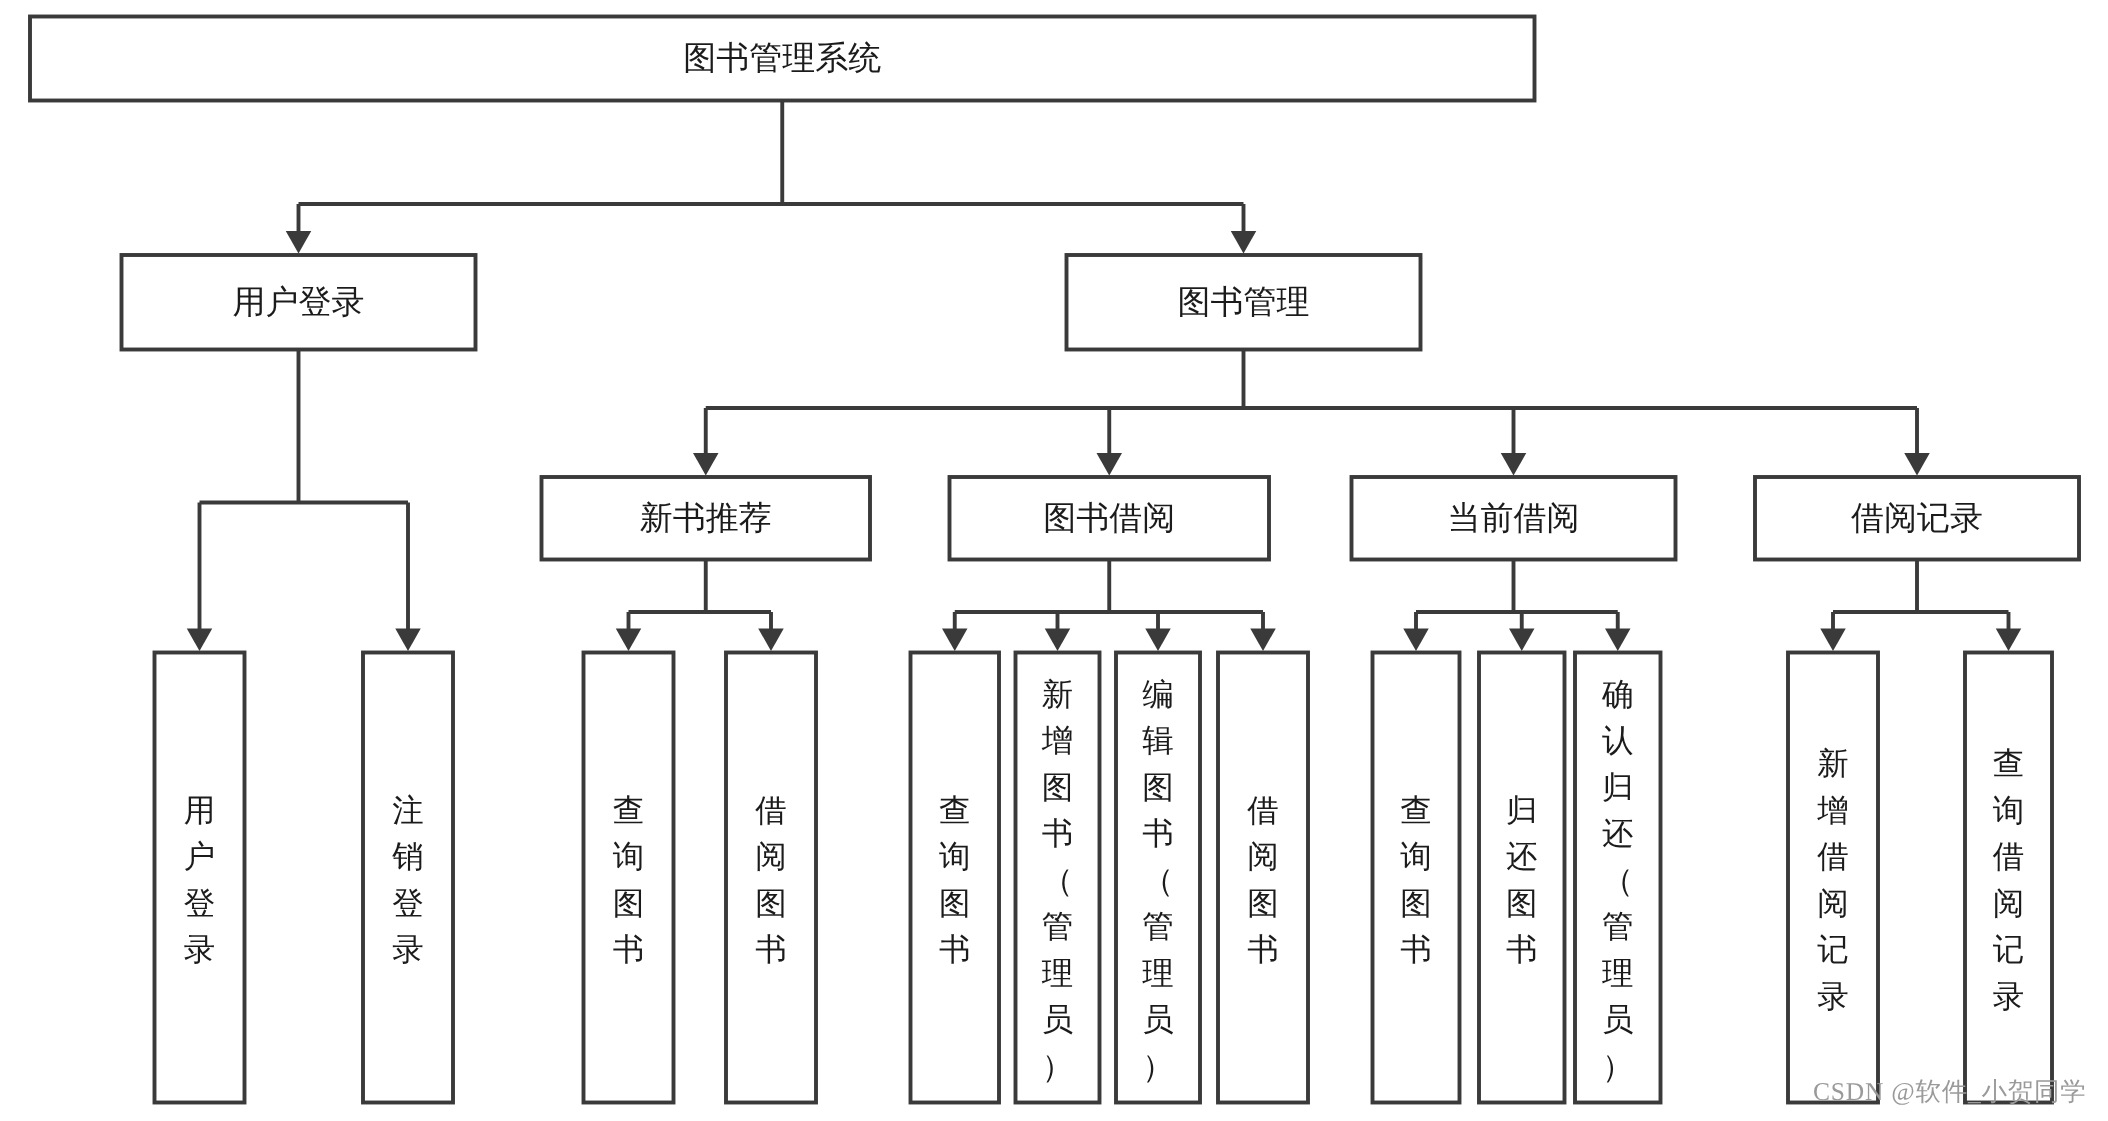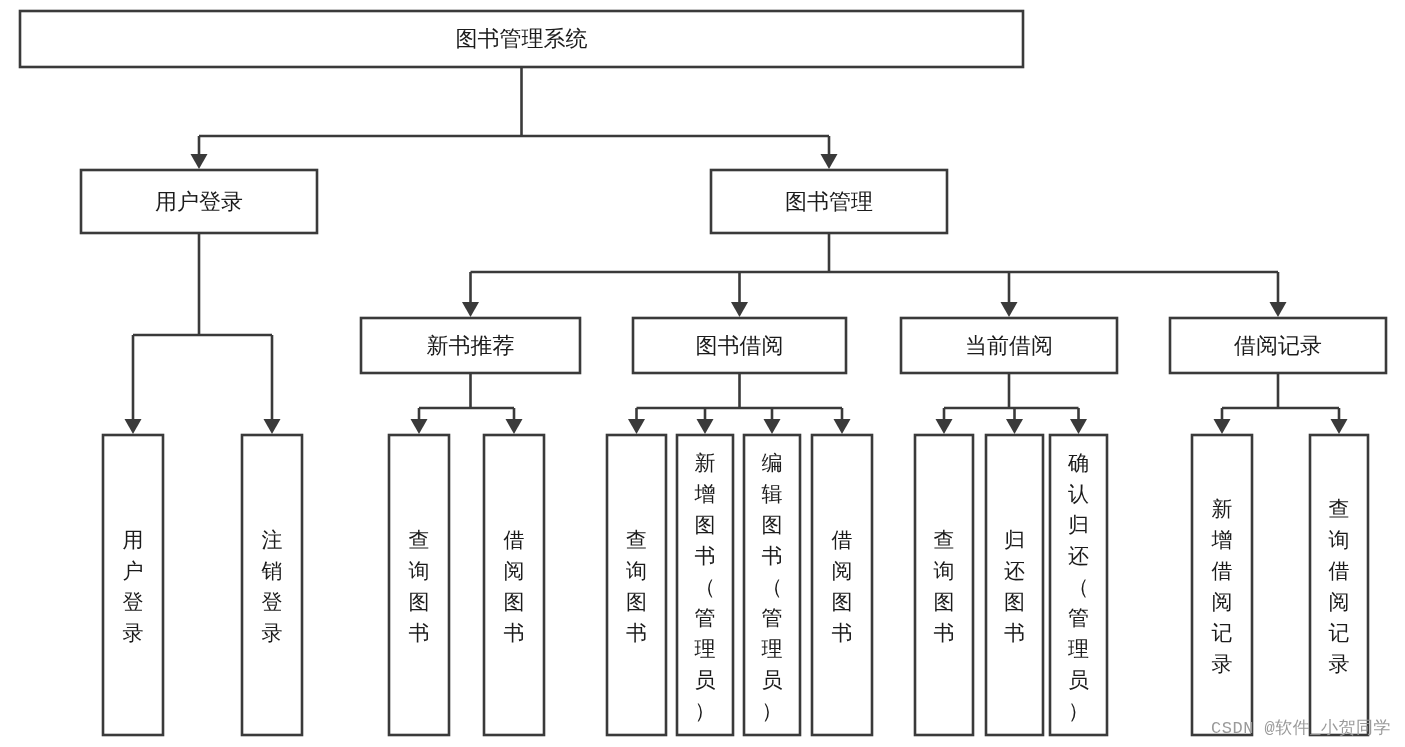--- a/index.html
+++ b/index.html
@@ -50,21 +50,21 @@
   .node-label-v {
     font-family: "DejaVu Sans", "Liberation Sans", sans-serif;
     font-size: 21px;
     fill: #1b1b1b;
     text-anchor: middle;
   }
   .watermark-text {
     position: absolute;
     right: 14px;
     bottom: 8px;
-    font-family: Liberation Mono, monospace;
+    font-family: Liberation Serif, serif;
     font-size: 17px;
     color: #9a9a9a;
     white-space: nowrap;
     letter-spacing: 0.5px;
   }
 </style>
 </head>
 <body>
 
 <div id="diagram-root">

